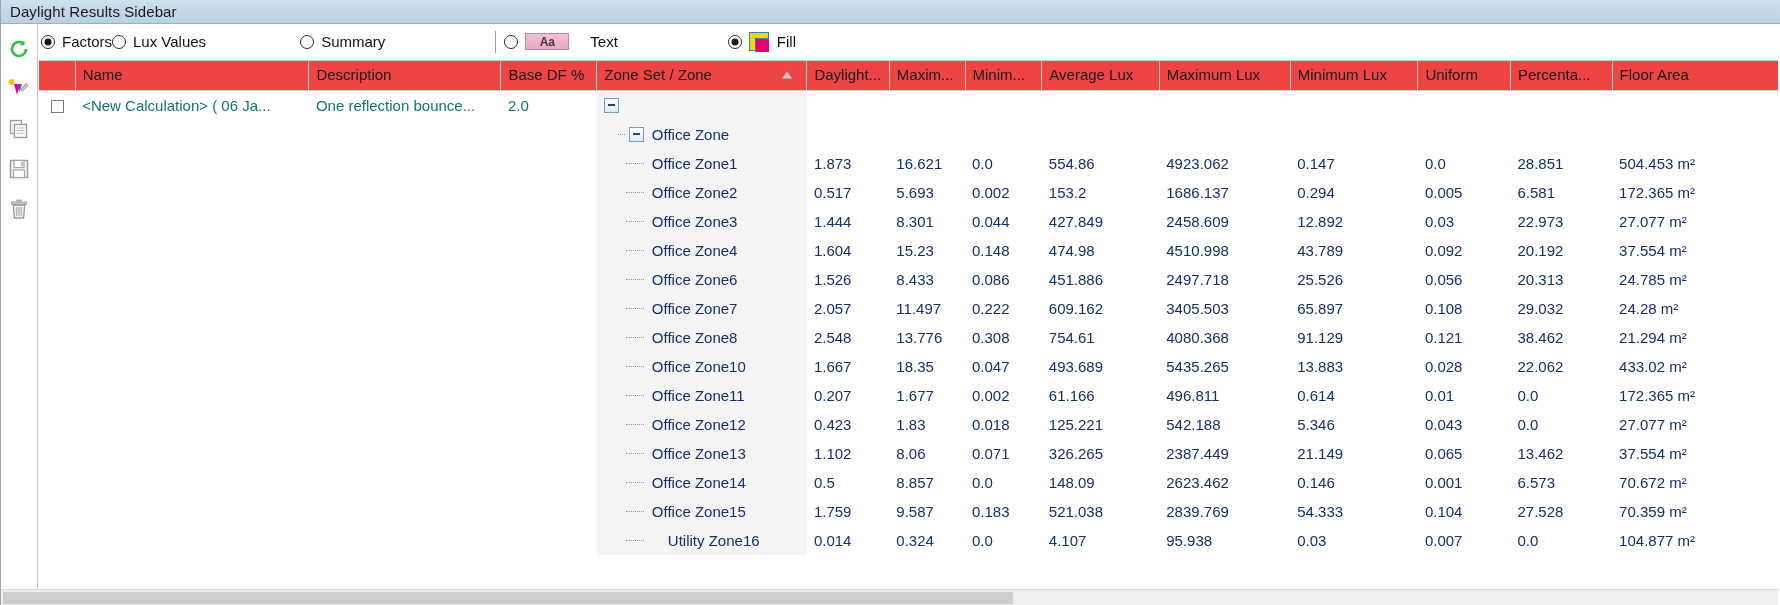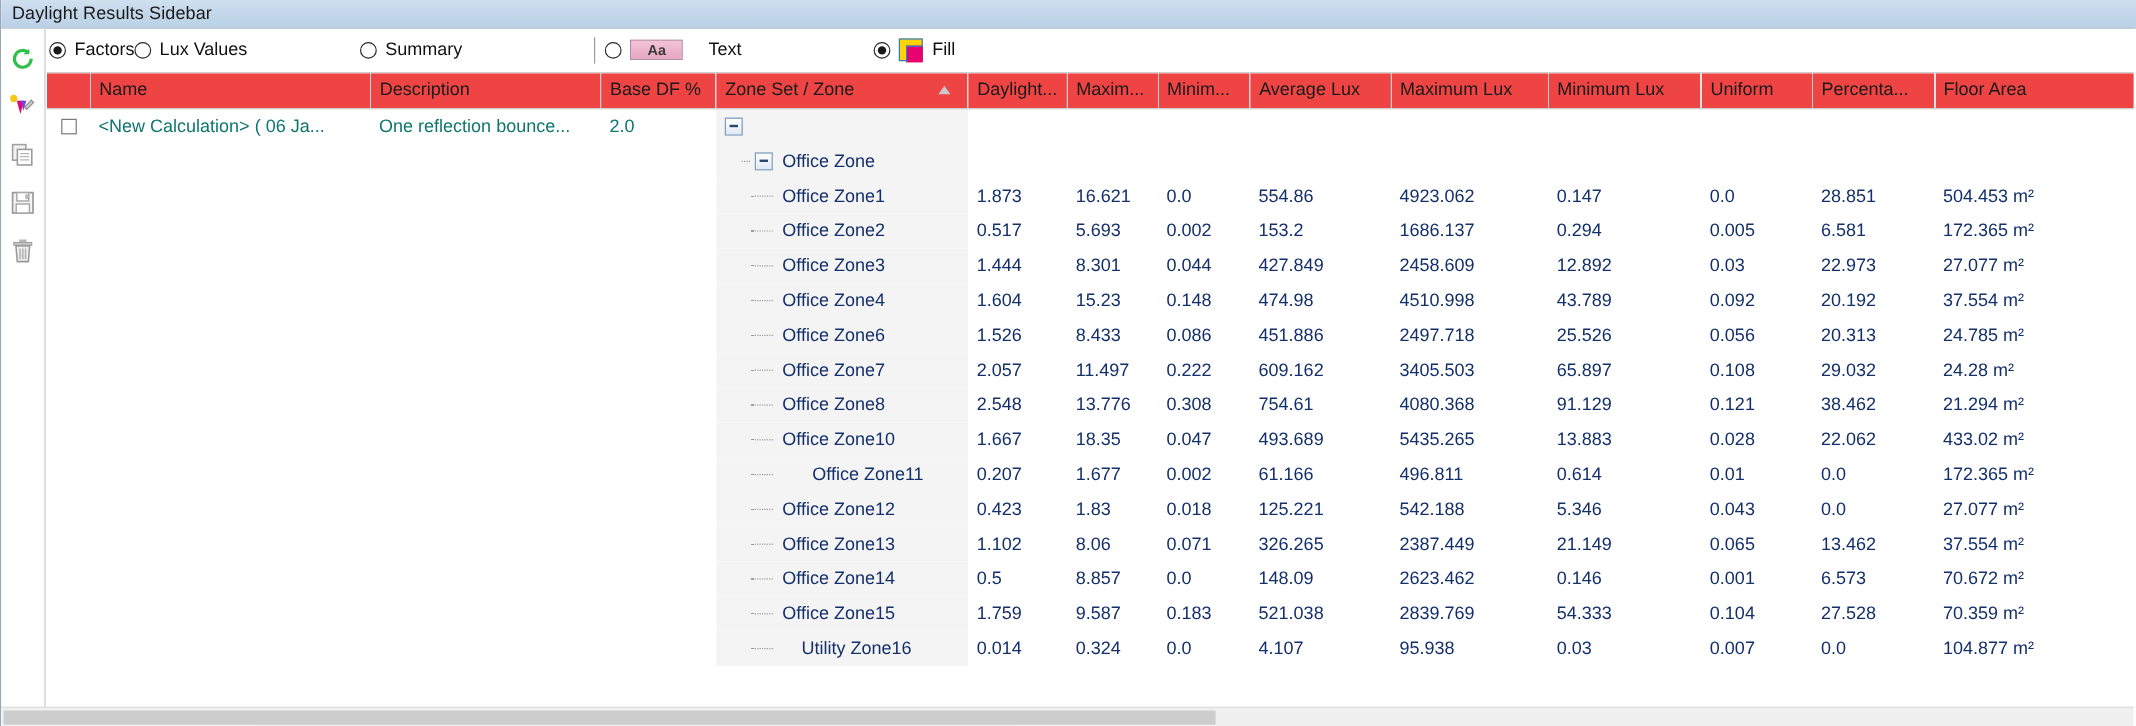--- a/index.html
+++ b/index.html
@@ -570,21 +570,21 @@
             <td>0.028</td>
             <td>22.062</td>
             <td>433.02 m²</td>
           </tr>
           <tr>
             <td></td>
             <td></td>
             <td></td>
             <td></td>
             <td class="zonecol-bg">
-              <div class="tree-line" style="padding-left: 22px; gap: 25px;">
+              <div class="tree-line" style="padding-left: 22px;">
                 <span class="leaf-dash"></span>
                 <span class="zone-label" style="margin-left: 4px;">Office Zone11</span>
               </div>
             </td>
             <td>0.207</td>
             <td>1.677</td>
             <td>0.002</td>
             <td>61.166</td>
             <td>496.811</td>
             <td>0.614</td>

